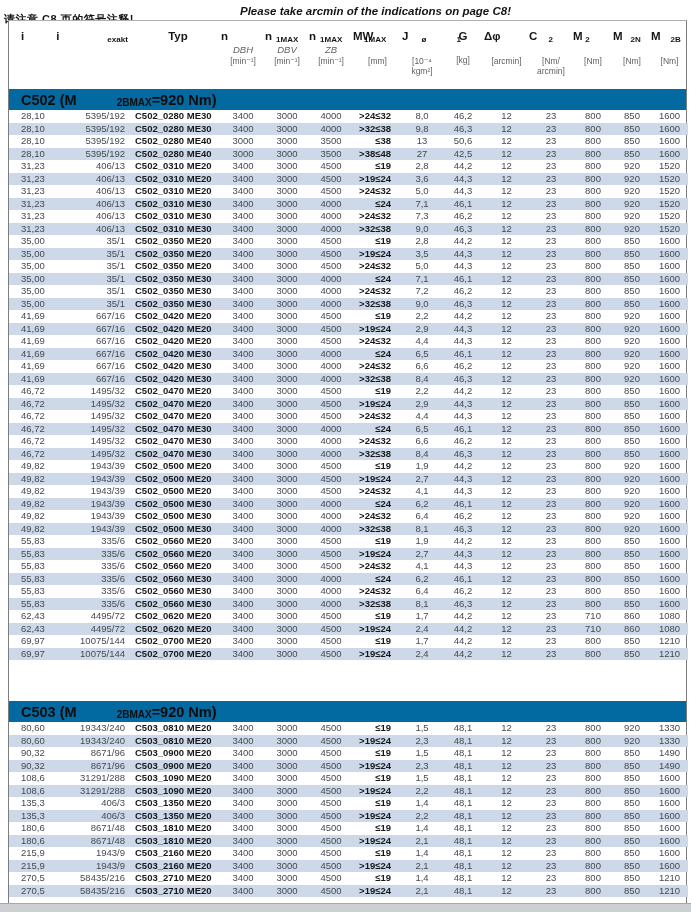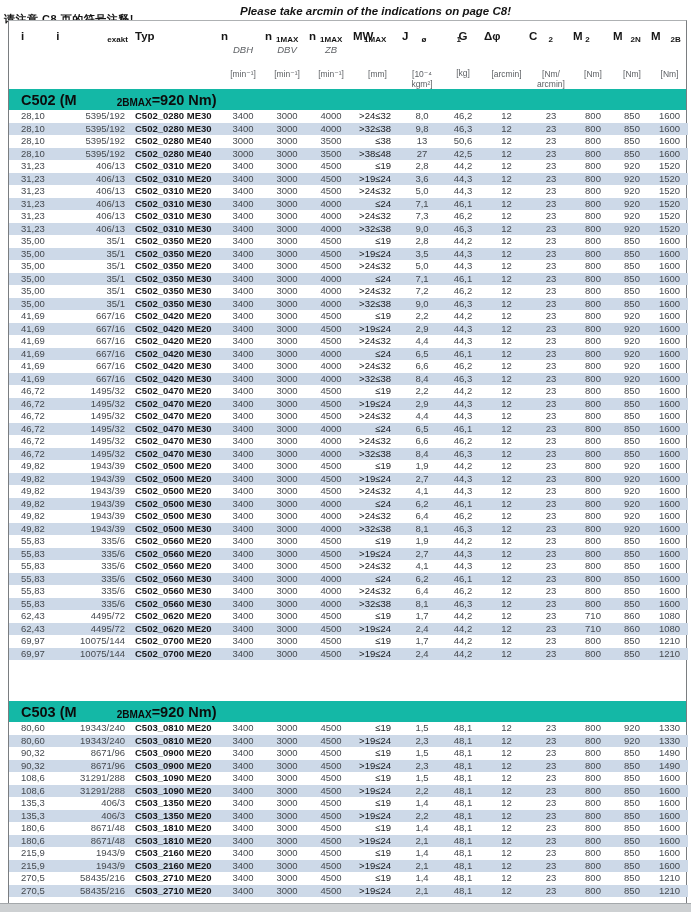--- a/index.html
+++ b/index.html
@@ -42,47 +42,47 @@
   .grid th:nth-child(11), .grid td:nth-child(11) { width:44px; }
   .grid th:nth-child(12), .grid td:nth-child(12) { width:40px; }
   .grid th:nth-child(13), .grid td:nth-child(13) { width:38px; }
   .grid th:nth-child(14), .grid td:nth-child(14) { width:37px; }
 
   thead.cols th {
     height:68px; padding:9px 0 0 0; vertical-align:top;
     font-weight:normal; text-align:center;
   }
   thead.cols th.c0 { text-align:left; padding-left:12px; }
-  thead.cols th.c2 { text-align:left; padding-left:6px; }
+  thead.cols th.c2 { text-align:center; padding-left:6px; }
   .hsym { font-size:11.5px; font-weight:bold; color:#161616; line-height:13px; display:block; }
   .hsub { font-size:8px; font-weight:bold; position:relative; top:1.5px;margin-left:48px; }
   .hline2 { display:block; height:12px; font-size:9.5px; color:#5e6165; line-height:12px;font-style:italic; }
-  .hunit { display:block; font-size:8.5px; color:#5e6165; line-height:9.5px; margin-top:14px; }
+  .hunit { display:block; font-size:8.5px; color:#5e6165; line-height:9.5px; margin-top:1px; }
 
   
   .band {
-    height:21px; background:#14b8a6;
+    height:21px; background:#0369a1;
     display:flex; align-items:center; padding-left:12px;
     font-size:14.5px; font-weight:bold; color:#0c0c0c;
   }
   .band .bsub { font-size:10px; font-weight:bold; position:relative; top:1.5px;margin-left:40px; }
   .section-gap { height:41px; background:#ffffff; }
   .frame-bottom-pad { height:6px; background:#ffffff; }
 
   
   tbody.rows tr { height:12.5px; }
   tbody.rows tr:nth-child(even) { background:#cdd9e8; }
   tbody.rows td {
     padding:0; font-size:9.5px; line-height:12px; color:#45494e;
     white-space:nowrap; overflow:hidden; text-align:center;
   }
   tbody.rows td.c0 { text-align:left; padding-left:12px; }
   tbody.rows td.c1 { text-align:right; padding-right:4px; }
   tbody.rows td.c2 { text-align:left; padding-left:6px; font-weight:bold; color:#17181b; }
-  tbody.rows td.c6 { text-align:right; padding-right:11px; font-weight:normal; color:#17181b; }
+  tbody.rows td.c6 { text-align:right; padding-right:11px; font-weight:bold; color:#17181b; }
 
   .page-bottom-strip {
     position:absolute; left:0; bottom:0; width:691px; height:9px;
     background:#cdd0d2; border-top:1px solid #a4a8ab;
   }
 </style>
 </head>
 <body>
 
 <div class="notice-zh">请注意 C8 页的符号注释!</div>

